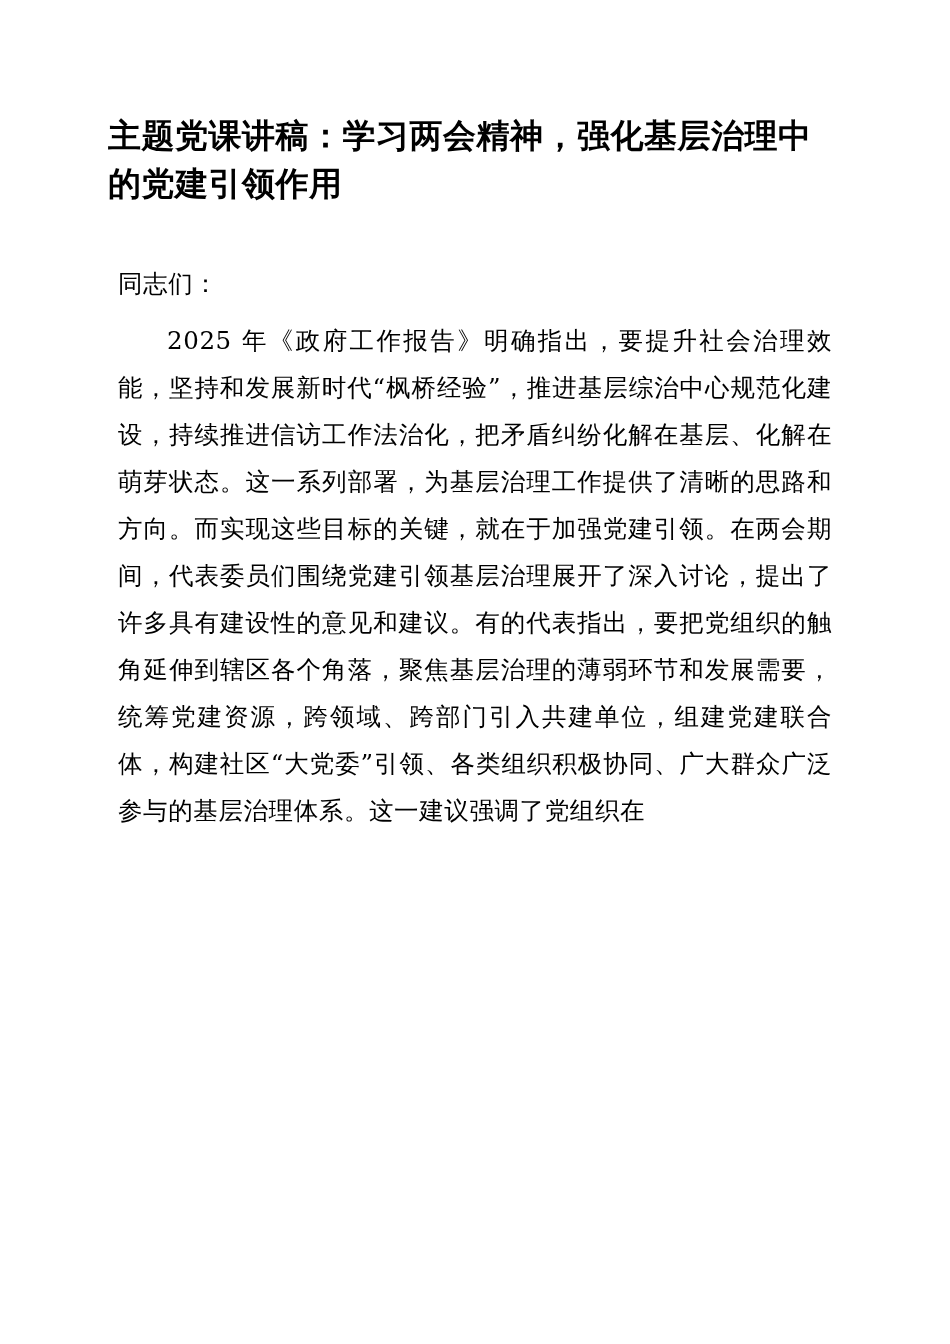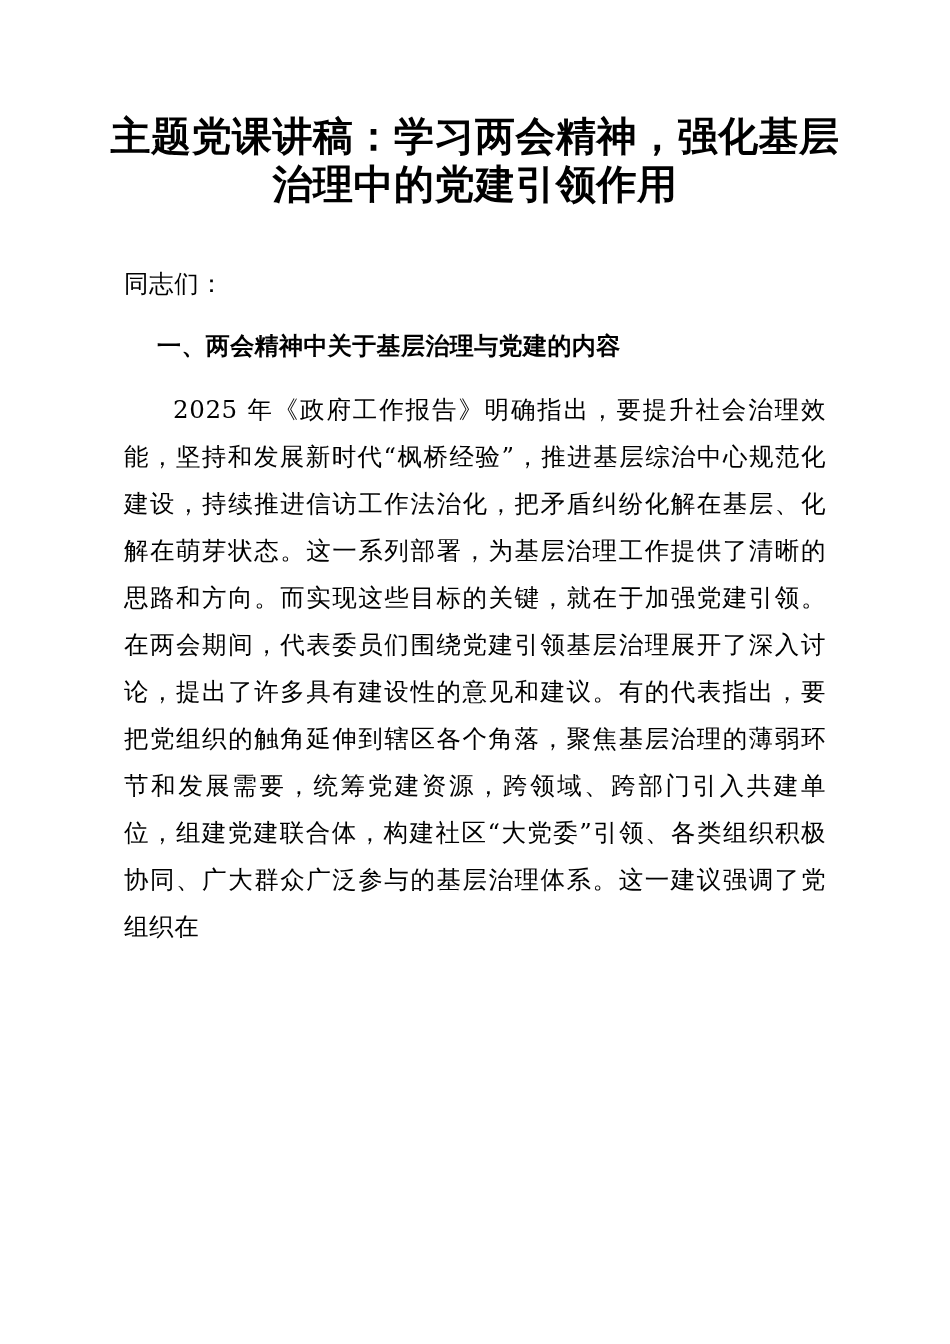--- a/index.html
+++ b/index.html
@@ -17,33 +17,33 @@
   .page {
     box-sizing: border-box;
     width: 950px;
     height: 1344px;
     padding: 112px 108px 40px 108px;
     background: #ffffff;
   }
   .doc-title {
     font-family: "DejaVu Serif", "Liberation Serif", serif;
     font-weight: bold;
-    font-size: 40px;
+    font-size: 33px;
     line-height: 48px;
-    text-align: center;
+    text-align: left;
     letter-spacing: 0.5px;
     margin: 0 0 52px 0;
     color: #000000;
   }
   .para {
     font-size: 24.5px;
     line-height: 47px;
     text-align: justify;
     text-justify: inter-ideograph;
-    margin: 16px;
+    margin: 10px;
     letter-spacing: 0.6px;
     color: #000000;
   }
   .para.indent {
     text-indent: 49px;
   }
   .para.salutation {
     text-indent: 0;
   }
   .heading2 {
@@ -56,15 +56,14 @@
     letter-spacing: 0.4px;
     color: #000000;
   }
 </style>
 </head>
 <body>
 
 <div class="page">
   <h1 class="doc-title">主题党课讲稿：学习两会精神，强化基层治理中的党建引领作用</h1>
   <p class="para salutation">同志们：</p>
-  <p class="heading2">一、两会精神中关于基层治理与党建的内容</p>
   <p class="para indent">2025 年《政府工作报告》明确指出，要提升社会治理效能，坚持和发展新时代“枫桥经验”，推进基层综治中心规范化建设，持续推进信访工作法治化，把矛盾纠纷化解在基层、化解在萌芽状态。这一系列部署，为基层治理工作提供了清晰的思路和方向。而实现这些目标的关键，就在于加强党建引领。在两会期间，代表委员们围绕党建引领基层治理展开了深入讨论，提出了许多具有建设性的意见和建议。有的代表指出，要把党组织的触角延伸到辖区各个角落，聚焦基层治理的薄弱环节和发展需要，统筹党建资源，跨领域、跨部门引入共建单位，组建党建联合体，构建社区“大党委”引领、各类组织积极协同、广大群众广泛参与的基层治理体系。这一建议强调了党组织在</p>
 </div>
 
 </body></html>

